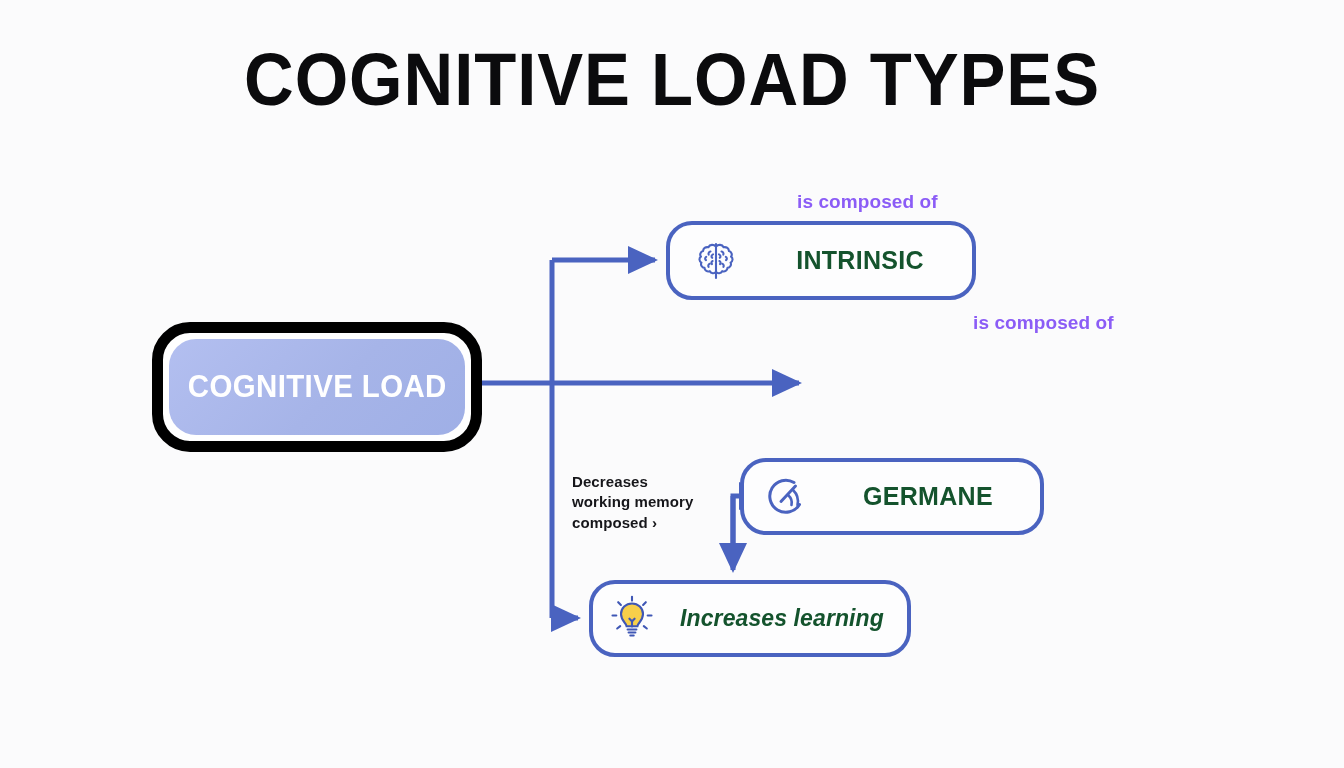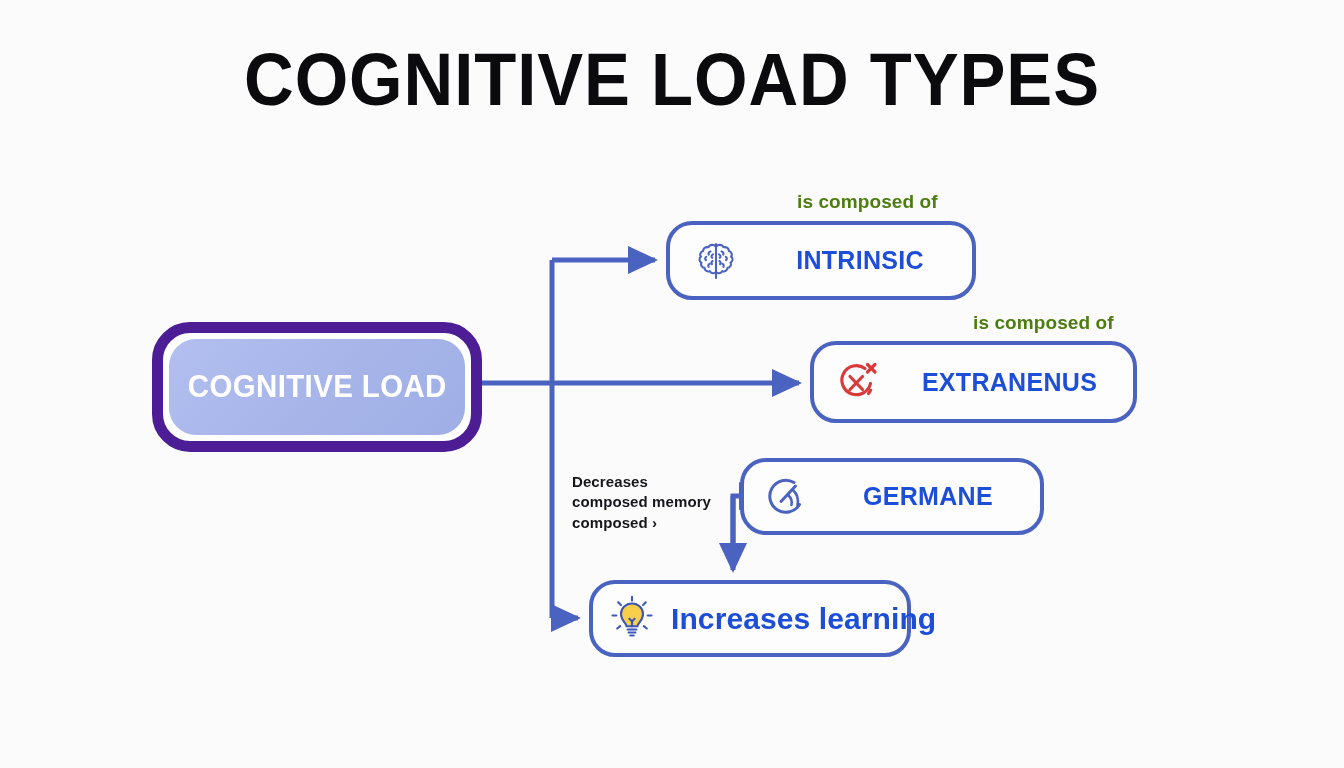--- a/index.html
+++ b/index.html
@@ -50,21 +50,21 @@
   }
 
   
   #root-node {
     position: absolute;
     left: 152px;
     top: 322px;
     width: 330px;
     height: 130px;
     box-sizing: border-box;
-    border: 11px solid #4c1d95;
+    border: 11px solid #000000;
     border-radius: 38px;
     background: #ffffff;
     display: flex;
     align-items: center;
     justify-content: center;
     padding: 6px;
   }
   #root-node-inner {
     width: 100%;
     height: 100%;
@@ -97,45 +97,46 @@
     flex: 0 0 auto;
     display: flex;
     align-items: center;
     justify-content: center;
   }
   .node-label {
     flex: 1 1 auto;
     text-align: center;
     font-size: 25px;
     font-weight: bold;
-    color: #1d4ed8;
+    color: #14532d;
     letter-spacing: 0.3px;
     white-space: nowrap;
     padding-right: 14px;
   }
   .node-label.mixed {
-    font-size: 30px;
+    font-size: 23px;
     letter-spacing: 0.1px;
+    font-style: italic;
   }
 
   #node-intrinsic     { left: 666px; top: 221px; width: 310px; height: 79px; }
   #node-intrinsic .node-icon { width: 92px; }
   #node-extraneous    { left: 810px; top: 341px; width: 327px; height: 82px; }
   #node-extraneous .node-icon { width: 86px; }
   #node-germane       { left: 740px; top: 458px; width: 304px; height: 77px; }
   #node-germane .node-icon { width: 86px; }
   #node-increases     { left: 589px; top: 580px; width: 322px; height: 77px; }
   #node-increases .node-icon { width: 78px; }
 
   
   .edge-label {
     position: absolute;
     font-size: 19px;
     font-weight: bold;
-    color: #4d7c0f;
+    color: #8b5cf6;
     white-space: nowrap;
     letter-spacing: 0.1px;
   }
   #label-composed-1 { left: 797px; top: 191px; }
   #label-composed-2 { left: 973px; top: 312px; }
 
   #label-decreases {
     position: absolute;
     left: 572px;
     top: 472px;
@@ -183,21 +184,21 @@
       <span id="root-node-label">COGNITIVE LOAD</span>
     </div>
   </div>
 
   <div id="label-composed-1" class="edge-label">is composed of</div>
 
   <div id="label-composed-2" class="edge-label">is composed of</div>
 
   <div id="label-decreases">
     <div>Decreases</div>
-    <div>composed memory</div>
+    <div>working memory</div>
     <div>
       <span>composed</span>
       <span class="chev">›</span>
     </div>
   </div>
 
   <div id="node-intrinsic" class="node">
     <div class="node-icon">
       <svg width="48" height="48" viewBox="0 0 48 48" fill="none" stroke="#4a63c0" stroke-width="2.1" stroke-linecap="round" stroke-linejoin="round">
         <line x1="24" y1="7" x2="24" y2="41"></line>
@@ -215,33 +216,20 @@
         <path d="M29.5 14.5c1.6 0.3 2.4 1.8 1.8 3.1"></path>
         <path d="M33.8 19.8c1.3 0.8 1.4 2.5 0.2 3.4"></path>
         <path d="M30.2 26.8c1.4 0.4 2 2 1.2 3.1"></path>
         <path d="M27 17.4c1.5 0.6 1.9 2.4 0.8 3.4"></path>
         <path d="M27.4 24c1.3 0.6 1.6 2.2 0.6 3.1"></path>
       </svg>
     </div>
     <div class="node-label">INTRINSIC</div>
   </div>
 
-  <div id="node-extraneous" class="node">
-    <div class="node-icon">
-      <svg width="50" height="50" viewBox="0 0 50 50" fill="none" stroke="#d93a3a" stroke-width="3.2" stroke-linecap="round">
-        <path d="M33 11.5 A14.5 14.5 0 1 0 38.5 26.5"></path>
-        <path d="M38.6 33.2 A14.5 14.5 0 0 1 36.5 36.5"></path>
-        <line x1="18" y1="19.5" x2="30.5" y2="32.5"></line>
-        <line x1="30.5" y1="19.5" x2="18" y2="32.5"></line>
-        <line x1="35.5" y1="7.5" x2="43" y2="15"></line>
-        <line x1="43" y1="7.5" x2="35.5" y2="15"></line>
-      </svg>
-    </div>
-    <div class="node-label">EXTRANENUS</div>
-  </div>
 
   <div id="node-germane" class="node">
     <div class="node-icon">
       <svg width="48" height="48" viewBox="0 0 48 48" fill="none" stroke="#4a63c0" stroke-width="3" stroke-linecap="round">
         <path d="M31 9.5 A16 16 0 1 0 36.5 31.5"></path>
         <line x1="32.5" y1="13" x2="18" y2="28.5"></line>
         <path d="M25.5 22.5 A10 10 0 0 1 28.5 32" stroke-width="2.6"></path>
         <path d="M30 17 A16 16 0 0 1 34.5 32" stroke-width="2.6"></path>
       </svg>
     </div>

